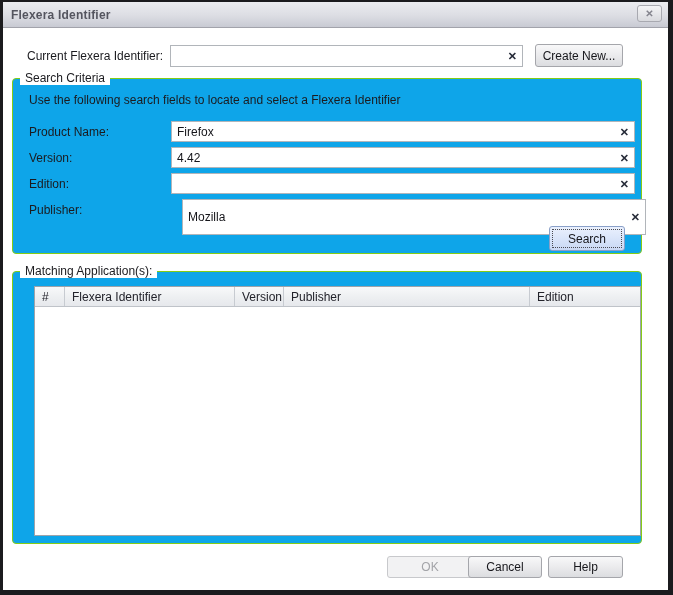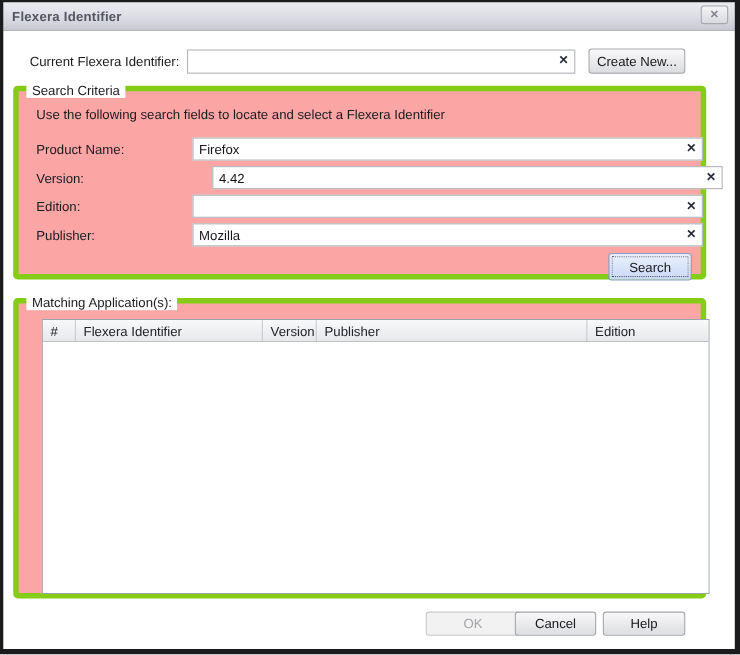--- a/index.html
+++ b/index.html
@@ -93,23 +93,23 @@
   .btn-focused-blue::before {
     content: "";
     position: absolute; inset: 2px;
     border: 1px dotted #4a4a52;
     border-radius: 1px;
     pointer-events: none;
   }
 
   .groupbox {
     position: absolute;
-    border: 5px solid #84cc16;
+    border: 1px solid #84cc16;
     border-radius: 4px;
-    background: #fca5a5;
+    background: #0ea5e9;
   }
   .legend {
     position: absolute; top: -8px; left: 7px;
     background: #ffffff;
     padding: 0 5px;
     white-space: nowrap;
     color: #1b1b1f;
   }
 
   .results-table {
@@ -157,33 +157,33 @@
 
     <span class="label" style="left:16px; top:14px; position:absolute;text-align:center;">Use the following search fields to locate and select a Flexera Identifier</span>
 
     <span class="label" style="left:16px; top:46px;text-align:right;">Product Name:</span>
     <div class="input-wrap" style="left:158px; top:42px; width:464px; height:21px;">
       <input type="text" value="Firefox" style="">
       <span class="clear-x">✕</span>
     </div>
 
     <span class="label" style="left:16px; top:72px;">Version:</span>
-    <div class="input-wrap" style="left:158px; top:68px; width:464px; height:21px;margin-left:18px;">
+    <div class="input-wrap" style="left:158px; top:68px; width:464px; height:21px;">
       <input type="text" value="4.42" style="">
       <span class="clear-x">✕</span>
     </div>
 
     <span class="label" style="left:16px; top:98px;">Edition:</span>
     <div class="input-wrap" style="left:158px; top:94px; width:464px; height:21px;">
       <input type="text" value="" style="">
       <span class="clear-x">✕</span>
     </div>
 
     <span class="label" style="left:16px; top:124px;">Publisher:</span>
-    <div class="input-wrap" style="left:158px; top:120px; width:464px; height:21px;">
+    <div class="input-wrap" style="left:169px; top:120px; width:464px; height:36px;">
       <input type="text" value="Mozilla" style="">
       <span class="clear-x">✕</span>
     </div>
 
     <button class="btn btn-focused-blue" style="left:536px; top:147px; width:76px; height:25px;">Search</button>
   </div>
 
   <div class="groupbox" style="left:12px; top:271px; width:630px; height:273px;">
     <span class="legend">Matching Application(s):</span>
 

